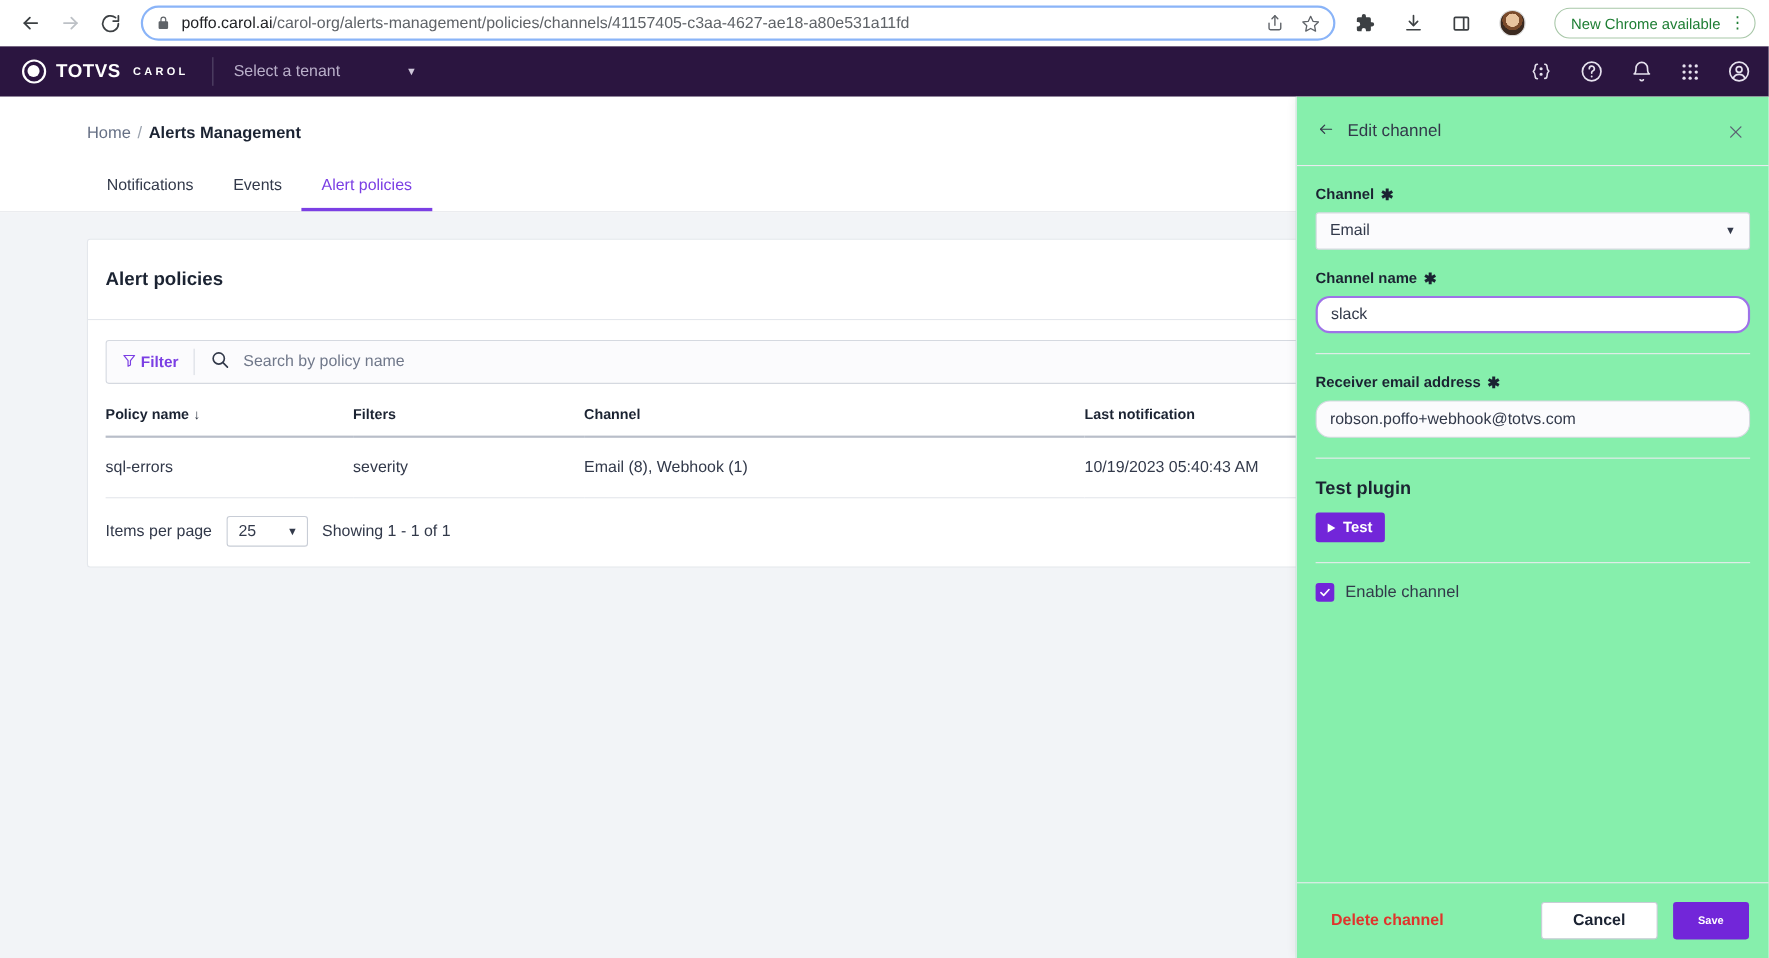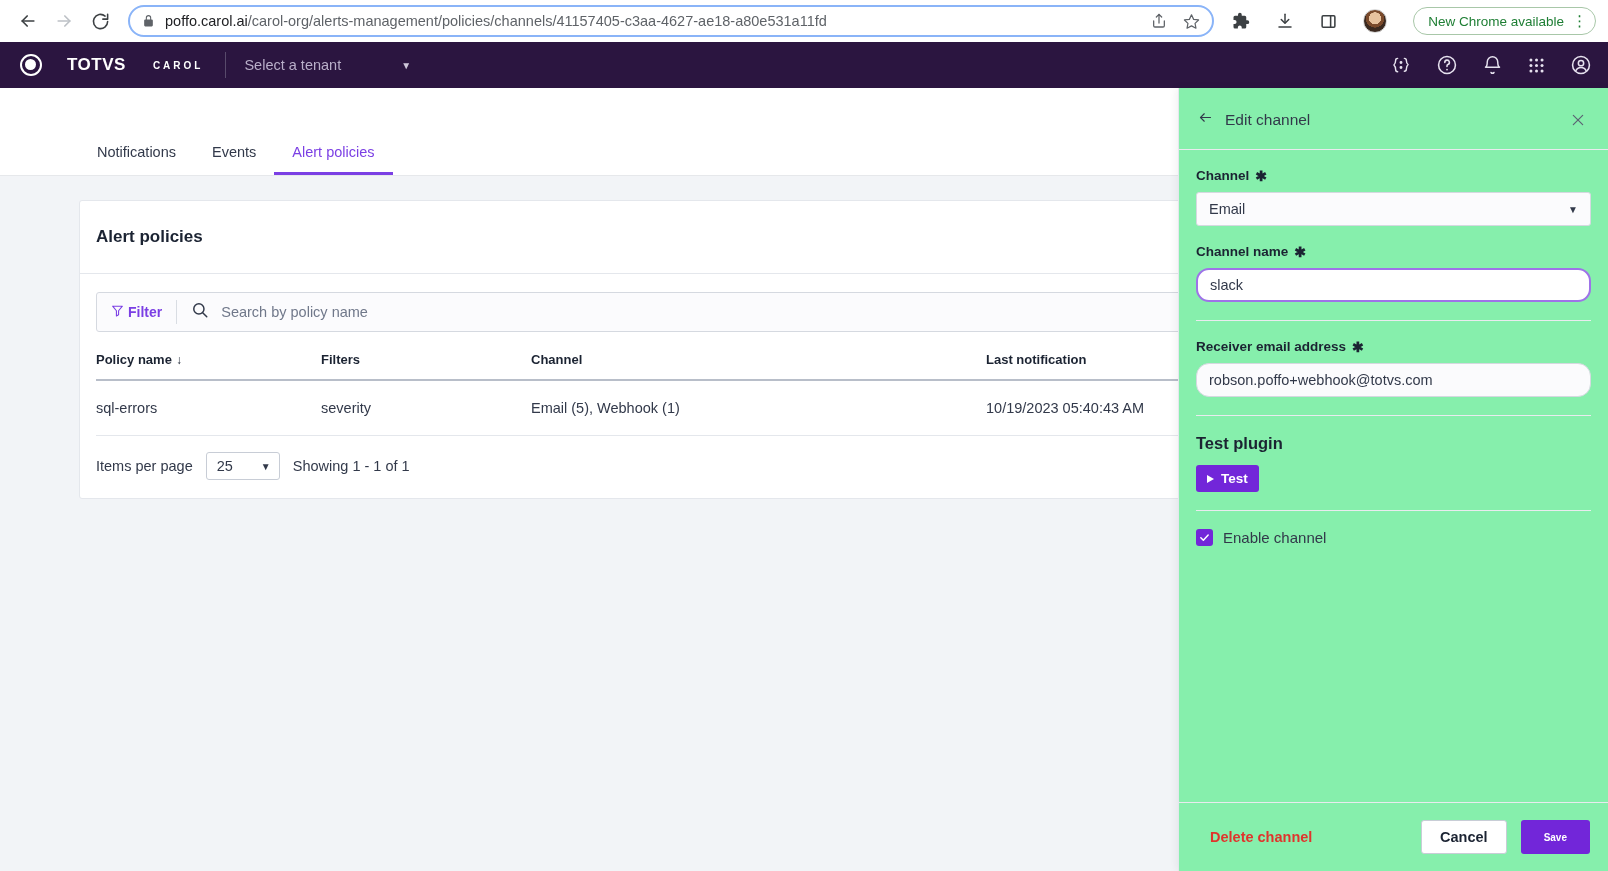--- a/index.html
+++ b/index.html
@@ -75,21 +75,21 @@
 
   
   .topnav {
     height: 46px;
     background: #2B1540;
     display: flex;
     align-items: center;
     padding: 0 16px 0 20px;
     color: #ffffff;
   }
-  .logo-wrap { display: flex; align-items: center; gap: 25px; }
+  .logo-wrap { display: flex; align-items: center; gap: 9px; }
   .logo-mark {
     width: 22px; height: 22px; border-radius: 50%;
     border: 2.5px solid #fff;
     position: relative;
   }
   .logo-mark::after {
     content: "";
     position: absolute; left: 3px; top: 3px;
     width: 11px; height: 11px; border-radius: 50%;
     background: #fff;
@@ -307,21 +307,21 @@
     border-top: 1px solid #e9ebef;
     padding: 17px 18px;
     display: flex; align-items: center; gap: 14px;
   }
   .delete-link {
     color: #e0342c; font-size: 14.5px; font-weight: bold;
     cursor: pointer; margin-left: 13px;
   }
   .footer-spacer { flex: 1 1 auto; }
   .btn-cancel {
-    height: 34px; padding: 0 18px;
+    height: 34px; padding: 0 28px;
     border: 1px solid #c8cdd6; border-radius: 3px;
     background: #fff; color: #1b2332;
     font-size: 14.5px; font-weight: bold; cursor: pointer;
     font-family: "Liberation Sans", sans-serif;
   }
   .btn-save {
     height: 34px; padding: 0 23px;
     border: none; border-radius: 3px;
     background: #7226D9; color: #fff;
     font-size: 10px; font-weight: bold; cursor: pointer;
@@ -452,20 +452,25 @@
           <circle cx="12" cy="10" r="2.9"></circle>
           <path d="M6.2 18.6a6.3 6.3 0 0 1 11.6 0"></path>
         </svg>
     </span>
   </div>
 </div>
 
 <div class="page">
 
   <div class="content-head">
+    <div class="breadcrumb">
+      <span>Home</span>
+      <span class="crumb-sep">/</span>
+      <span class="crumb-current">Alerts Management</span>
+    </div>
     <div class="tabs">
       <div class="tab">Notifications</div>
       <div class="tab">Events</div>
       <div class="tab active">Alert policies</div>
     </div>
   </div>
 
   <div class="content-area">
     <div class="card">
       <div class="card-title">Alert policies</div>
@@ -498,21 +503,21 @@
               <th class="col-policy"><span>Policy name</span><span class="sort-arrow">↓</span></th>
               <th class="col-filters">Filters</th>
               <th class="col-channel">Channel</th>
               <th class="col-last">Last notification</th>
             </tr>
           </thead>
           <tbody>
             <tr>
               <td>sql-errors</td>
               <td>severity</td>
-              <td>Email (5), Webhook (1)</td>
+              <td>Email (8), Webhook (1)</td>
               <td>10/19/2023 05:40:43 AM</td>
             </tr>
           </tbody>
         </table>
 
         <div class="pager">
           <span>Items per page</span>
           <div class="pager-select">
             <span>25</span>
             <span class="caret-dn">▼</span>

